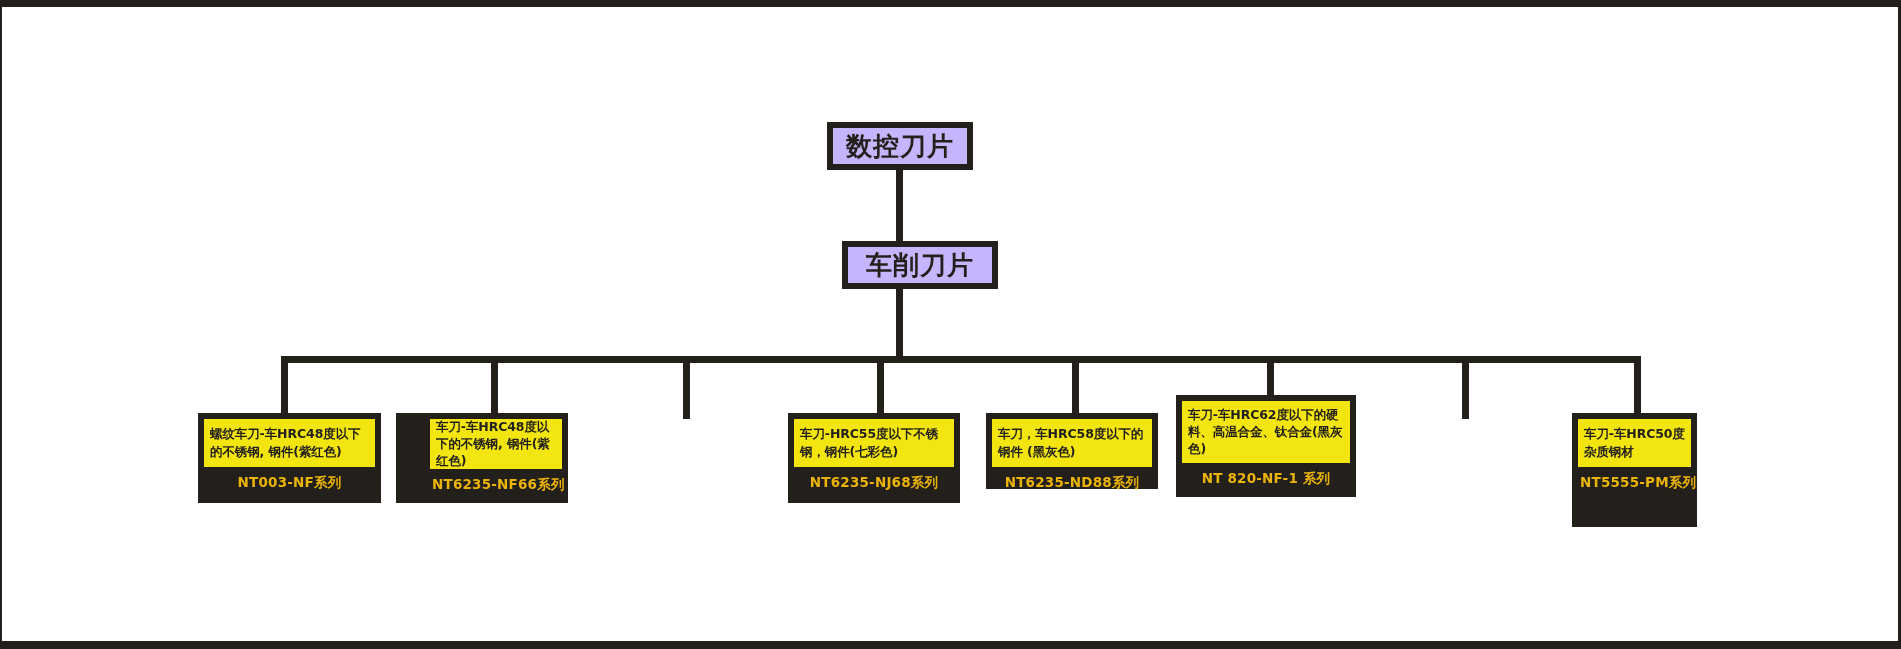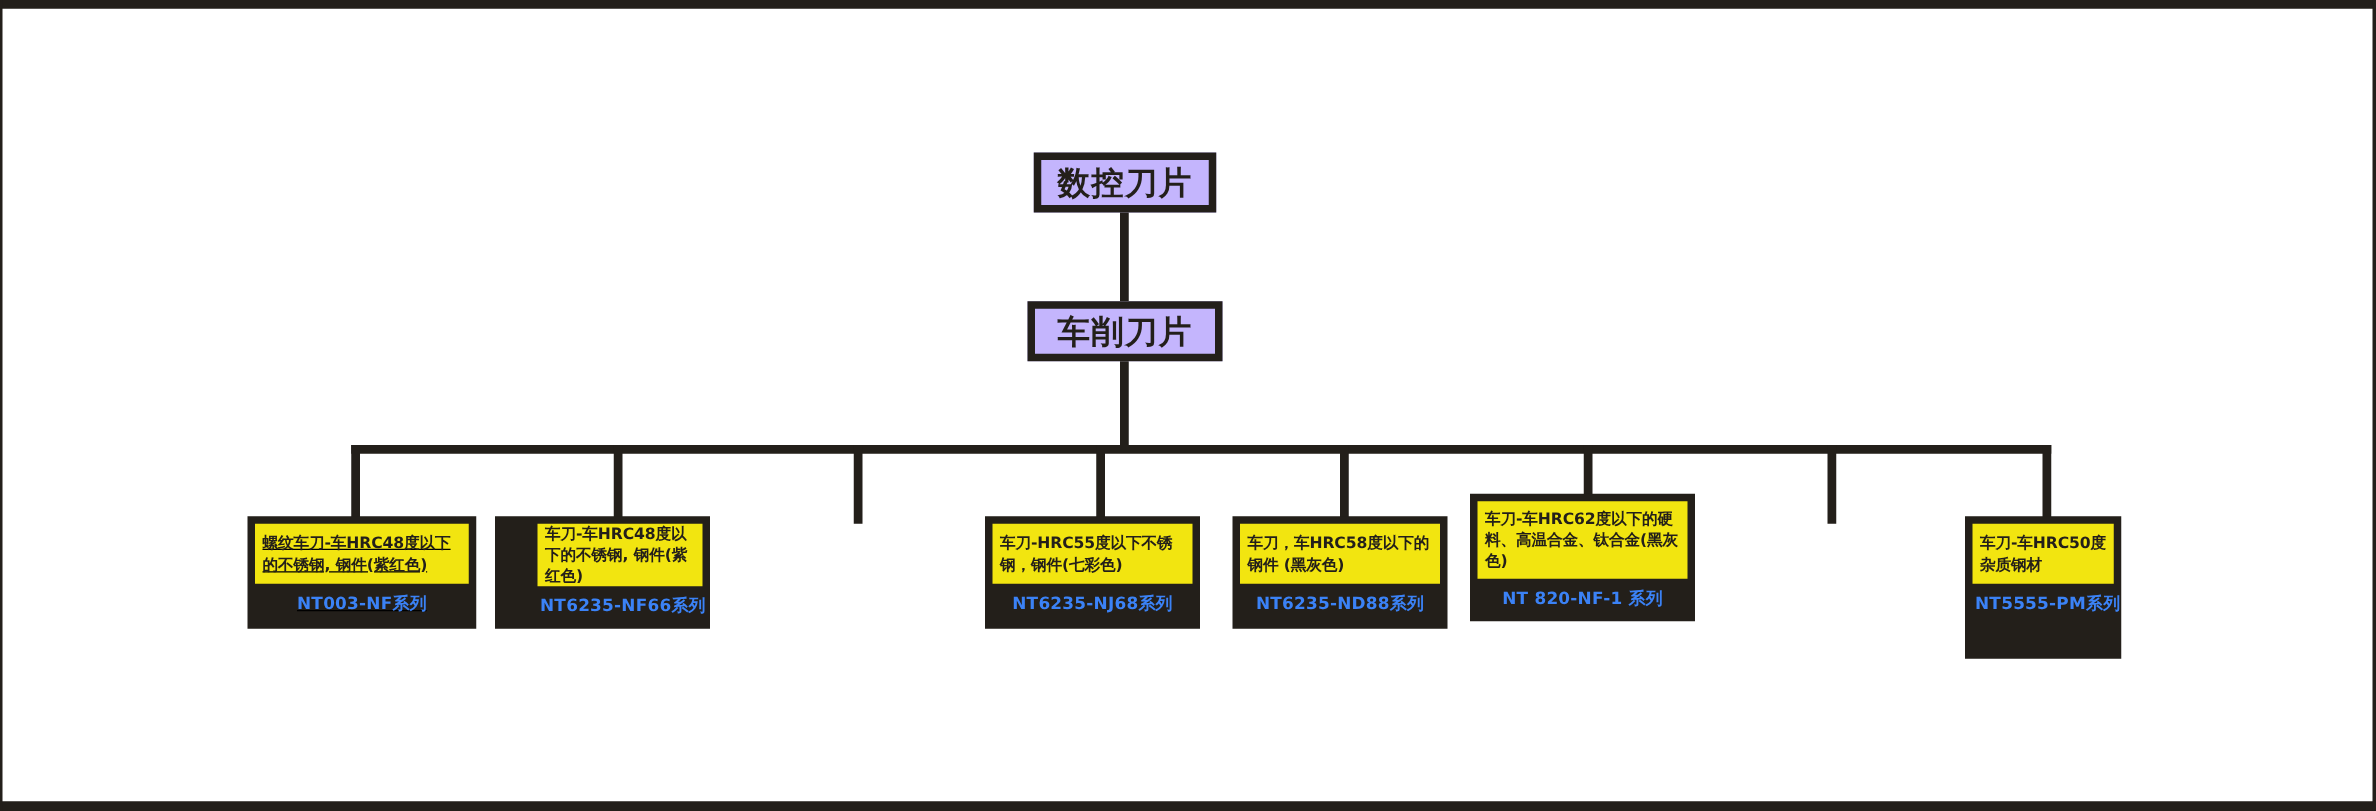--- a/index.html
+++ b/index.html
@@ -71,21 +71,21 @@
     white-space: nowrap;
   }
   #node-root {
     left: 827px;
     top: 122px;
     width: 146px;
     height: 48px;
     font-size: 26px;
   }
   #node-level2 {
-    left: 822px;
+    left: 842px;
     top: 241px;
     width: 156px;
     height: 48px;
     font-size: 26px;
   }
 
   
   .conn {
     position: absolute;
     background: #231f1a;
@@ -111,21 +111,21 @@
     line-height: 1.38;
     padding: 5px 6px 6px 6px;
     box-sizing: border-box;
     min-height: 48px;
     display: flex;
     align-items: center;
     letter-spacing: -0.1px;
     word-break: break-all;
   }
   .leaf-series {
-    color: #3b82f6;
+    color: #eab308;
     font-weight: bold;
     font-size: 13.5px;
     text-align: center;
     padding: 7px 2px 5px 2px;
     letter-spacing: 0.2px;
     white-space: nowrap;
   }
 </style>
 </head>
 <body>
@@ -149,37 +149,37 @@
 
   <div class="conn conn-v" style="left:281px; top:356px; height:63px;"></div>
   <div class="conn conn-v" style="left:491px; top:356px; height:63px;"></div>
   <div class="conn conn-v" style="left:683px; top:356px; height:63px;"></div>
   <div class="conn conn-v" style="left:877px; top:356px; height:63px;"></div>
   <div class="conn conn-v" style="left:1072px; top:356px; height:63px;"></div>
   <div class="conn conn-v" style="left:1267px; top:356px; height:63px;"></div>
   <div class="conn conn-v" style="left:1462px; top:356px; height:63px;"></div>
   <div class="conn conn-v" style="left:1634px; top:356px; height:63px;"></div>
 
-  <div class="leaf" style="left:198px; top:413px; width:183px; height:90px;text-decoration:underline;">
+  <div class="leaf" style="left:198px; top:413px; width:183px; height:90px;">
     <div class="leaf-desc">螺纹车刀-车HRC48度以下的不锈钢, 钢件(紫红色)</div>
     <div class="leaf-series">NT003-NF系列</div>
   </div>
 
   <div class="leaf" style="left:396px; top:413px; width:172px; height:90px;padding-left:34px;">
     <div class="leaf-desc">车刀-车HRC48度以下的不锈钢, 钢件(紫红色)</div>
     <div class="leaf-series">NT6235-NF66系列</div>
   </div>
 
 
   <div class="leaf" style="left:788px; top:413px; width:172px; height:90px;">
     <div class="leaf-desc">车刀-HRC55度以下不锈钢，钢件(七彩色)</div>
     <div class="leaf-series">NT6235-NJ68系列</div>
   </div>
 
-  <div class="leaf" style="left:986px; top:413px; width:172px; height:90px;">
+  <div class="leaf" style="left:986px; top:413px; width:172px; height:76px;">
     <div class="leaf-desc">车刀，车HRC58度以下的钢件 (黑灰色)</div>
     <div class="leaf-series">NT6235-ND88系列</div>
   </div>
 
   <div class="leaf" style="left:1176px; top:395px; width:180px; height:102px;">
     <div class="leaf-desc">车刀-车HRC62度以下的硬料、高温合金、钛合金(黑灰色)</div>
     <div class="leaf-series">NT 820-NF-1 系列</div>
   </div>
 
 

